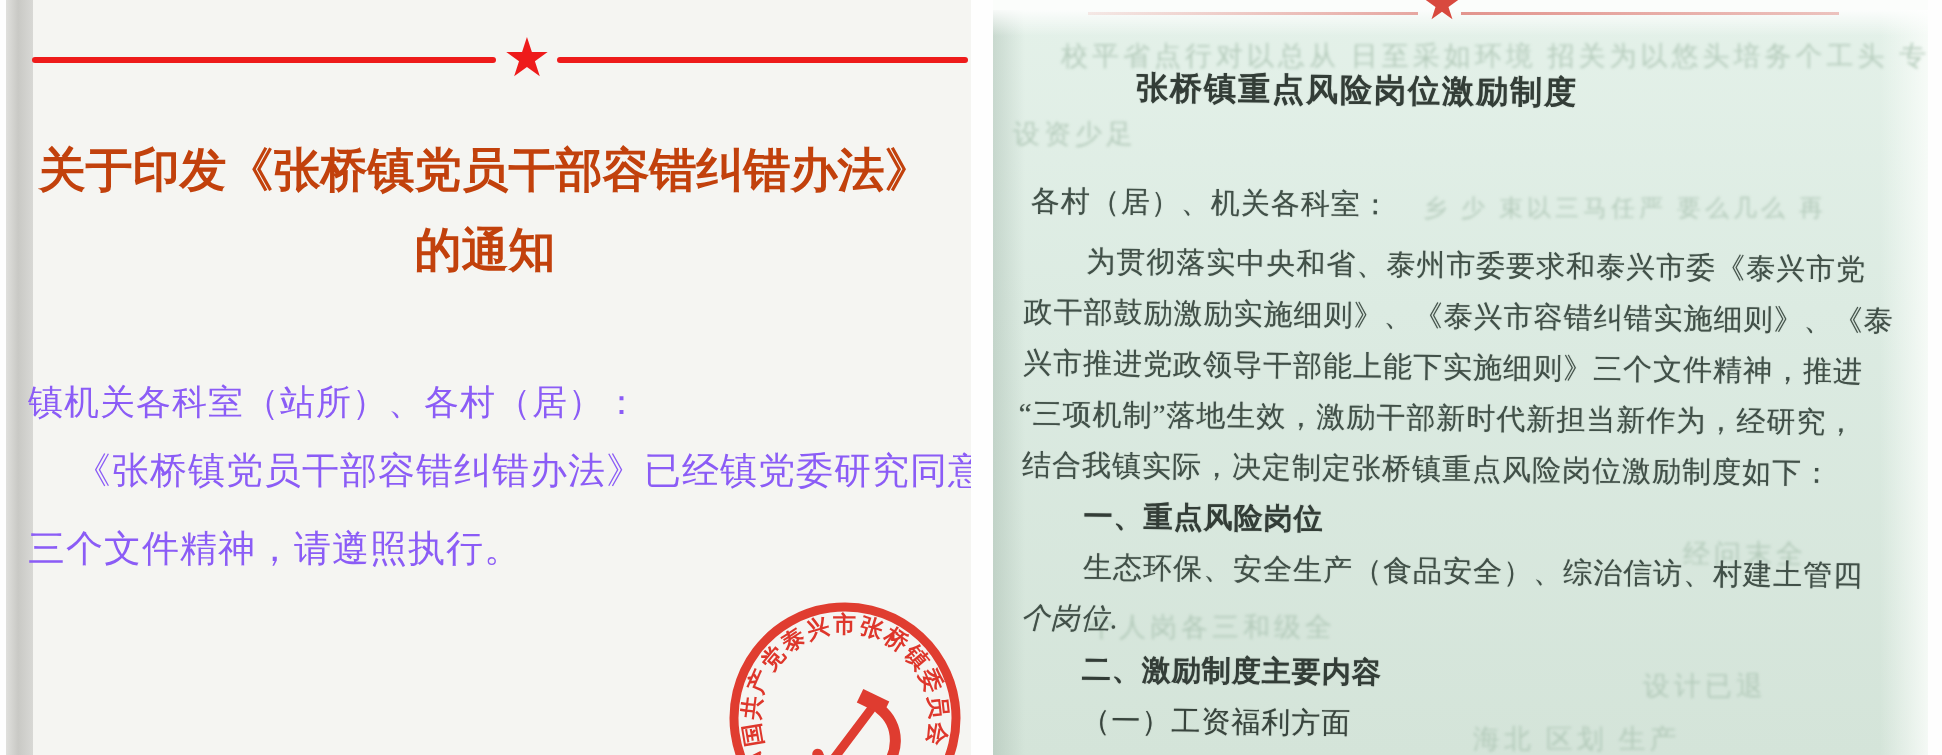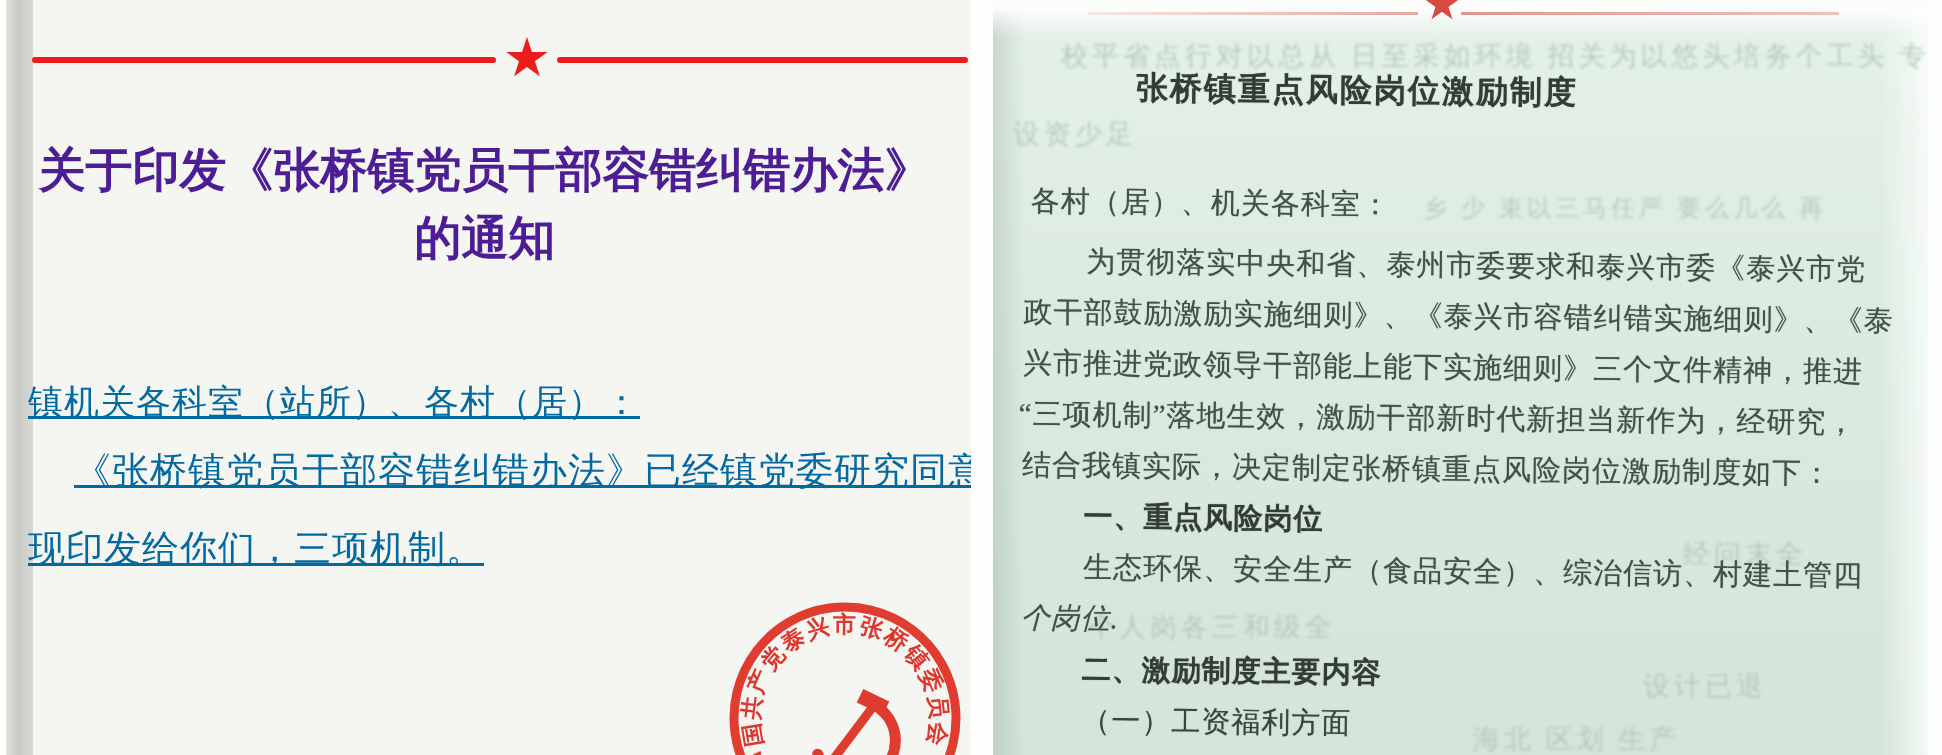--- a/index.html
+++ b/index.html
@@ -18,24 +18,24 @@
     background:linear-gradient(90deg,#e0e0dd 0%,#c9c9c5 45%,#d8d8d5 100%);
   }
   .rule-red{position:absolute;height:6px;border-radius:3px;}
   .rule-l-a{left:32px;top:57px;width:464px;}
   .rule-l-b{left:557px;top:57px;width:411px;}
   .star-left{
     position:absolute;left:497px;top:31px;width:60px;text-align:center;
     font-size:54px;line-height:1;font-family:"DejaVu Sans",sans-serif;
   }
   .title-l{position:absolute;left:35px;width:900px;text-align:center;
-    font-size:47px;font-weight:bold;color:#4c1d95;line-height:1.2;white-space:nowrap;}
+    font-size:47px;font-weight:bold;color:#c2410c;line-height:1.2;white-space:nowrap;}
   .title-l1{top:142px;}
-  .title-l2{top:210px;text-align:center;}
-  .body-l{position:absolute;white-space:nowrap;color:#0369a1;font-size:37px;letter-spacing:1px;line-height:1.2;text-decoration:underline;}
+  .title-l2{top:222px;text-align:center;}
+  .body-l{position:absolute;white-space:nowrap;color:#8b5cf6;font-size:37px;letter-spacing:1px;line-height:1.2;}
   .body-l1{left:28px;top:382px;font-size:35px;}
   .body-l2{left:74px;top:449px;}
   .body-l3{left:28px;top:527px;}
   .seal{position:absolute;left:725px;top:598px;width:240px;height:240px;transform:rotate(-8deg);}
   
   .doc-right{
     position:absolute;left:993px;top:10px;width:935px;height:745px;overflow:hidden;
     background:
       linear-gradient(180deg,rgba(255,255,255,.85) 0,rgba(255,255,255,0) 26px),
       linear-gradient(90deg,rgba(140,162,148,.30) 0,rgba(140,162,148,0) 32px),
@@ -95,21 +95,21 @@
 
     <div class="rule-red rule-l-a" style="background:#ee1b1b"></div>
     <div class="rule-red rule-l-b" style="background:#ee1b1b"></div>
     <div class="star-left" style="color:#ee1b1b">★</div>
 
     <div class="title-l title-l1">关于印发《张桥镇党员干部容错纠错办法》</div>
     <div class="title-l title-l2">的通知</div>
 
     <div class="body-l body-l1">镇机关各科室（站所）、各村（居）：</div>
     <div class="body-l body-l2">《张桥镇党员干部容错纠错办法》已经镇党委研究同意，</div>
-    <div class="body-l body-l3">现印发给你们，三项机制。</div>
+    <div class="body-l body-l3">三个文件精神，请遵照执行。</div>
 
     <svg class="seal" viewBox="0 0 240 240">
       <circle cx="120" cy="120" r="111" fill="none" stroke="#dd2c20" stroke-width="9" opacity="0.92"></circle>
       <defs>
         <path id="sealArc" d="M 120 206 A 86 86 0 1 1 120.2 206"></path>
       </defs>
       <text font-size="23" font-weight="bold" fill="#dd2c20" letter-spacing="2" font-family="Liberation Serif, DejaVu Serif, serif" opacity="0.95">
         <textPath href="#sealArc" startOffset="50%" text-anchor="middle">中国共产党泰兴市张桥镇委员会</textPath>
       </text>
       <g stroke="#dd2c20" fill="none" opacity="0.92">

